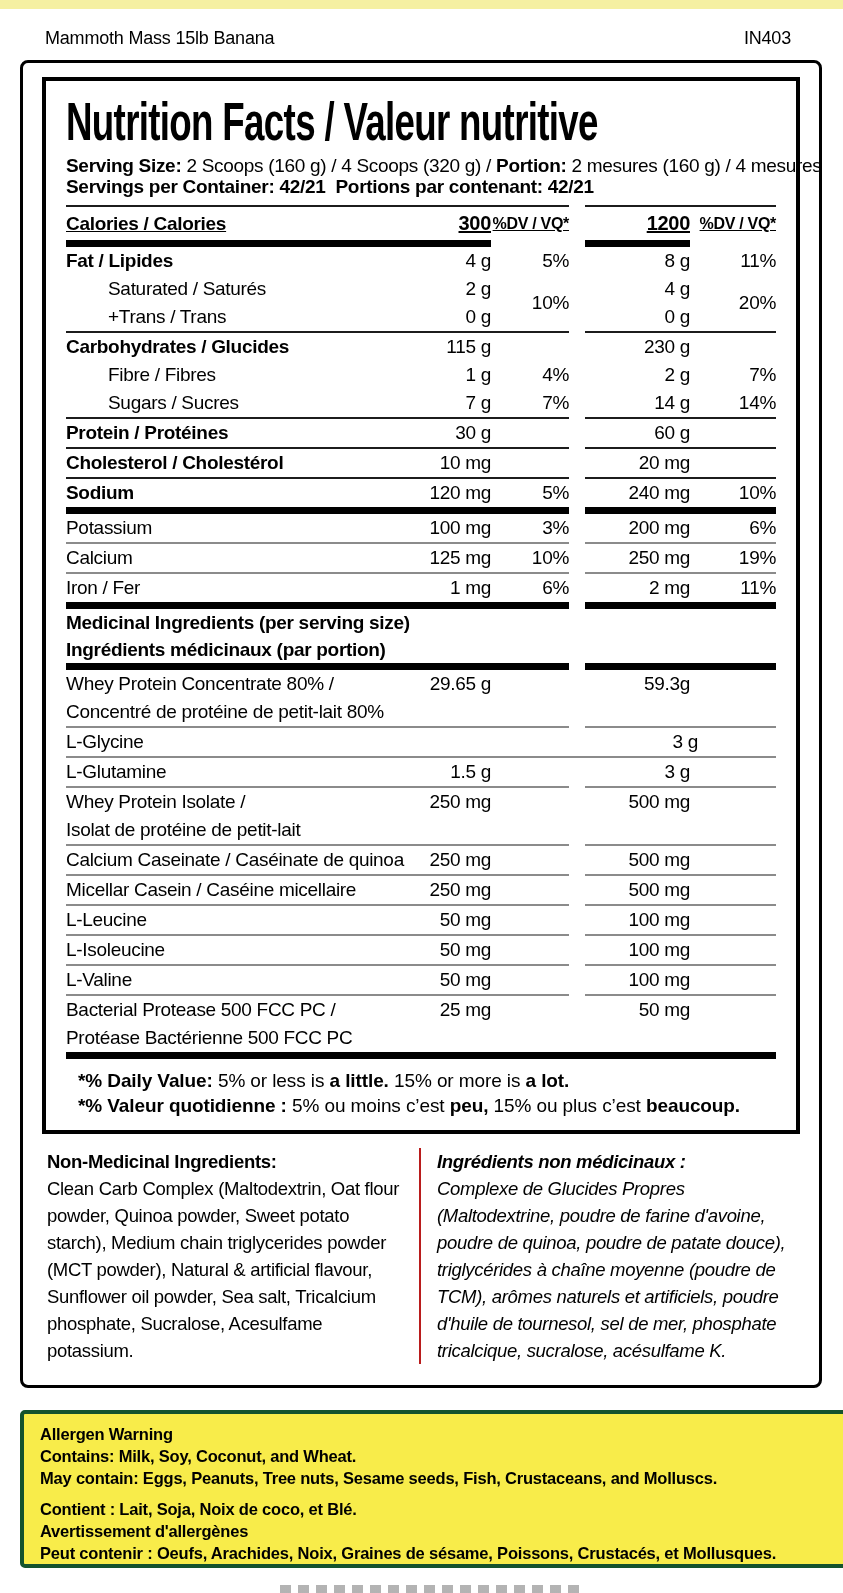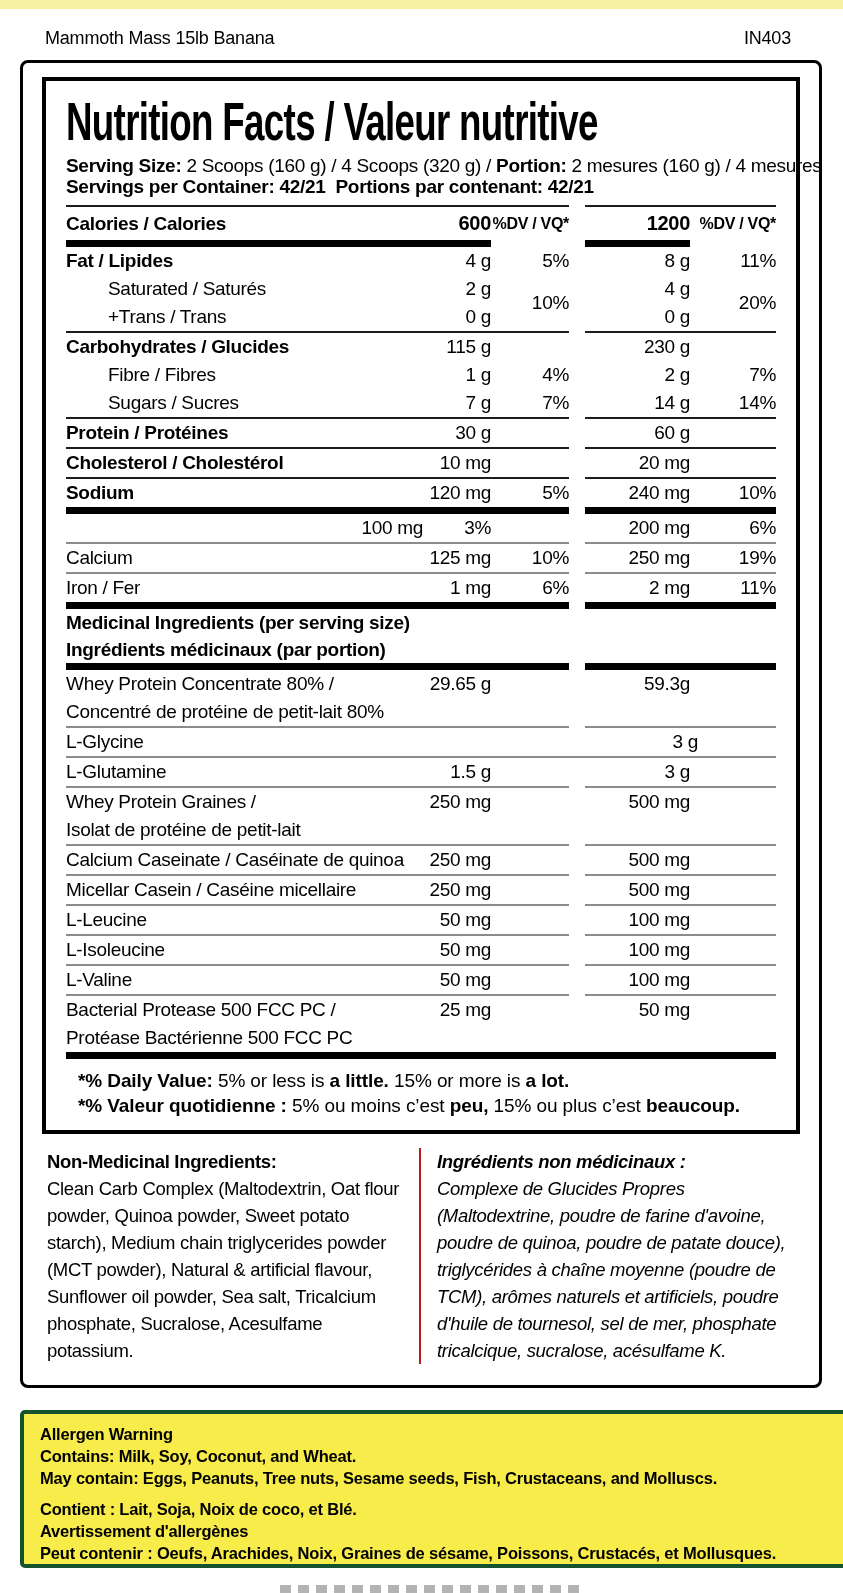--- a/index.html
+++ b/index.html
@@ -32,21 +32,21 @@
   .ntable{width:100%;}
   .trow{display:flex;align-items:stretch;}
   .g1{flex:1;display:grid;grid-template-columns:1fr 68px 78px;}
   .g2{width:191px;margin-left:16px;display:grid;grid-template-columns:105px 86px;}
   .lbl{grid-column:1;}
   .span2col{grid-column:1 / -1;}
   .ln{line-height:28px;font-size:19px;letter-spacing:-0.3px;white-space:nowrap;}
   .amt,.dv{text-align:right;font-size:19px;line-height:28px;letter-spacing:-0.3px;white-space:nowrap;align-self:start;}
   .bold,.bold .ln{font-weight:bold;}
   .ind{padding-left:42px;}
-  .calrow .ln,.calrow .amt,.calrow .dv{line-height:33px;font-weight:bold;}
+  .calrow .ln,.calrow .amt,.calrow .dv{line-height:33px;font-weight:bold;text-decoration:underline;}
   .calrow .amt{font-size:20px;}
   .dvh{font-size:16px !important;}
   .dvspan{transform:translateY(14px);}
   .topline{border-top:2px solid #1c1c1c;}
   .after-none{border-bottom:none;}
   .after-thin{border-bottom:2px solid #1c1c1c;}
   .after-gray{border-bottom:2px solid #8b8b8b;}
   .after-thick{border-bottom:7px solid #000;}
   .barrow .g1,.barrow .g2{display:block;border:none;}
   .calbar{height:7px;background:#000;width:calc(100% - 78px);}
@@ -96,21 +96,21 @@
         <div class="svline"><span class="b">Serving Size:</span><span> 2 Scoops (160 g) / 4 Scoops (320 g) / </span><span class="b">Portion:</span><span> 2 mesures (160 g) / 4 mesures (320 g)</span></div>
         <div class="svline"><span class="b">Servings per Container: 42/21&nbsp; Portions par contenant: 42/21</span></div>
       </div>
 
       <div class="ntable">
           <div class="trow calrow">
             <div class="g1 after-none topline">
               <div class="lbl">
                 <div class="ln">Calories / Calories</div>
               </div>
-              <div class="amt">600</div>
+              <div class="amt">300</div>
               <div class="dv dvh">%DV / VQ*</div>
             </div>
             <div class="g2 after-none topline">
               <div class="amt">1200</div>
               <div class="dv dvh">%DV / VQ*</div>
             </div>
           </div>
           <div class="trow barrow">
             <div class="g1">
               <div class="calbar"></div>
@@ -231,20 +231,23 @@
               <div class="amt">120 mg</div>
               <div class="dv">5%</div>
             </div>
             <div class="g2 after-thick">
               <div class="amt">240 mg</div>
               <div class="dv">10%</div>
             </div>
           </div>
           <div class="trow">
             <div class="g1 after-gray">
+              <div class="lbl">
+                <div class="ln">Potassium</div>
+              </div>
               <div class="amt">100 mg</div>
               <div class="dv">3%</div>
             </div>
             <div class="g2 after-gray">
               <div class="amt">200 mg</div>
               <div class="dv">6%</div>
             </div>
           </div>
           <div class="trow">
             <div class="g1 after-gray">
@@ -313,21 +316,21 @@
               <div class="dv"></div>
             </div>
             <div class="g2 after-gray">
               <div class="amt">3 g</div>
               <div class="dv"></div>
             </div>
           </div>
           <div class="trow">
             <div class="g1 after-gray">
               <div class="lbl">
-                <div class="ln">Whey Protein Graines /</div>
+                <div class="ln">Whey Protein Isolate /</div>
                 <div class="ln">Isolat de protéine de petit-lait</div>
               </div>
               <div class="amt">250 mg</div>
               <div class="dv"></div>
             </div>
             <div class="g2 after-gray">
               <div class="amt">500 mg</div>
               <div class="dv"></div>
             </div>
           </div>

